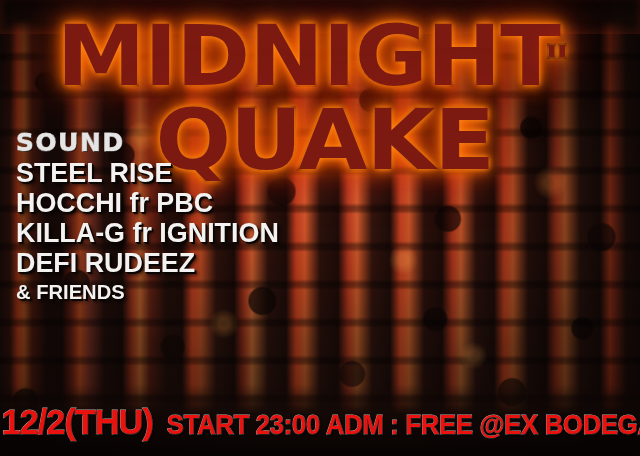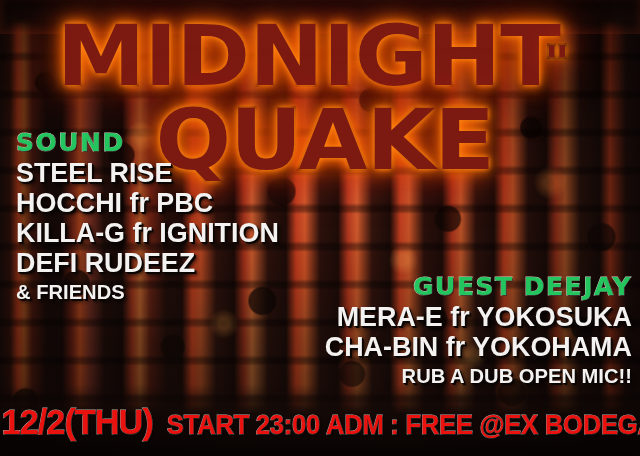--- a/index.html
+++ b/index.html
@@ -144,21 +144,21 @@
     vertical-align: super;
     letter-spacing: 0;
   }
 
   
   .sec-head {
     font-family: "DejaVu Sans", sans-serif;
     font-weight: bold;
     font-size: 25px;
     letter-spacing: 1.5px;
-    color: #22c55e;
+    color: #e5e5e5;
     -webkit-text-stroke: 1px #cfc4bd;
     paint-order: stroke fill;
     text-shadow: 1px 1px 0 rgba(0,0,0,.55);
   }
 
   
   .perf {
     font-family: "Liberation Sans", sans-serif;
     font-weight: bold;
     color: #f4f2f0;
@@ -220,24 +220,18 @@
 
   <div class="sound-block">
     <span class="sec-head">SOUND</span>
     <span class="perf">STEEL RISE</span>
     <span class="perf">HOCCHI fr PBC</span>
     <span class="perf">KILLA-G fr IGNITION</span>
     <span class="perf">DEFI RUDEEZ</span>
     <span class="perf small">&amp; FRIENDS</span>
   </div>
 
-  <div class="guest-block">
-    <span class="sec-head">GUEST DEEJAY</span>
-    <span class="perf r">MERA-E fr YOKOSUKA</span>
-    <span class="perf r">CHA-BIN fr YOKOHAMA</span>
-    <span class="perf r small">RUB A DUB OPEN MIC!!</span>
-  </div>
 
   <div class="info-line">
     <span class="info-date">12/2(THU)</span><span class="info-rest">START 23:00 ADM : FREE @EX BODEGA</span>
   </div>
 
 </div>
 
 </body></html>

